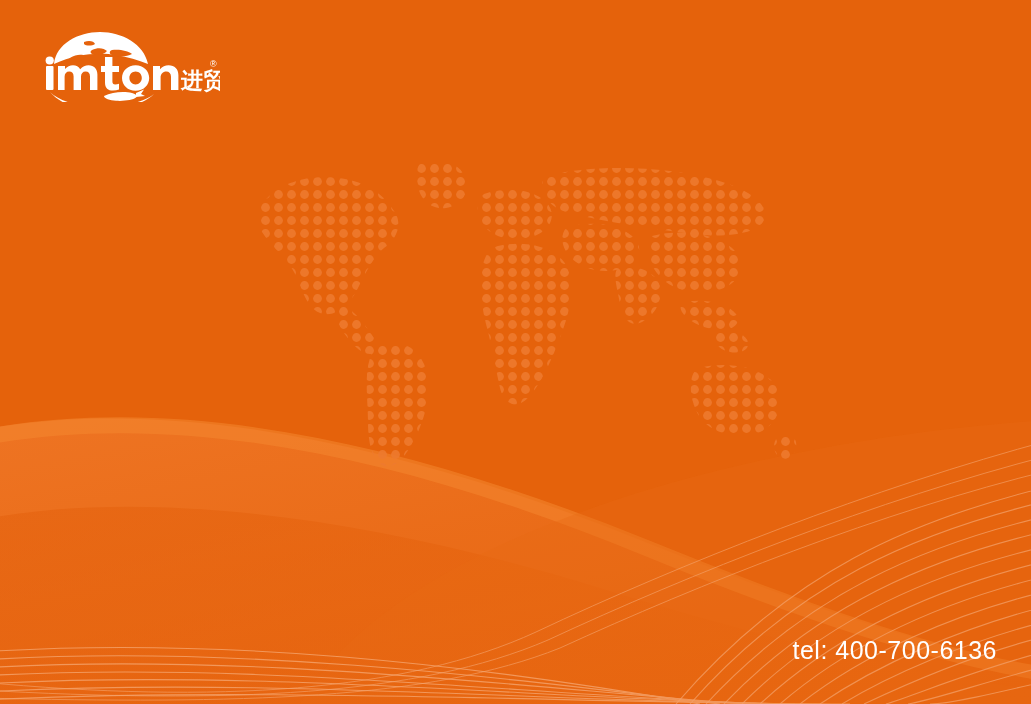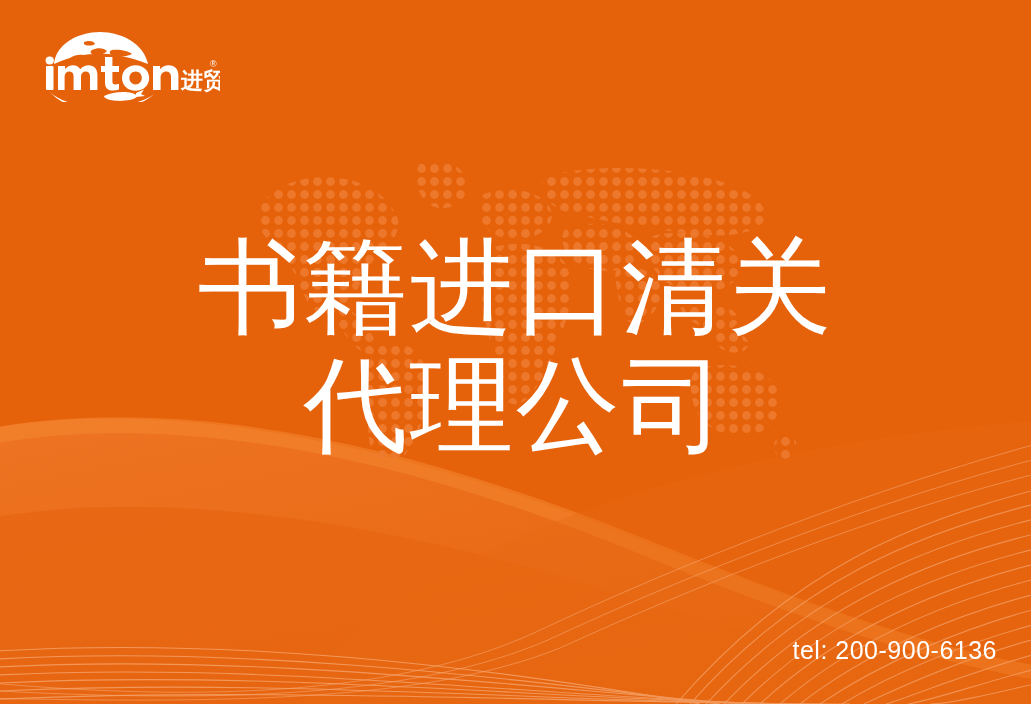--- a/index.html
+++ b/index.html
@@ -266,20 +266,16 @@
       <g fill="#ffffff">
         <path d="M 10,62 C 22,74 52,80 80,76 C 96,73.6 108,69 114,64
                  C 106,72 90,78 72,80 C 46,83 22,76 10,62 Z"></path>
         <path d="M 64,66 C 72,62 84,61 92,63 C 96,64 98,66 96,67.6
                  C 93,70 84,71.4 76,70.8 C 70,70.4 64,68.6 64,66 Z"></path>
         <path d="M 96,63 L 104,59.5 L 101,64 L 105,66 L 96,67 Z"></path>
       </g>
     </svg>
   </div>
 
-  <div class="headline">
-    <span class="headline-line">书籍进口清关</span>
-    <span class="headline-line">代理公司</span>
-  </div>
-
-  <div class="phone">tel: 200-900-6136</div>
+
+  <div class="phone">tel: 400-700-6136</div>
 
 </div>
 
 </body></html>

